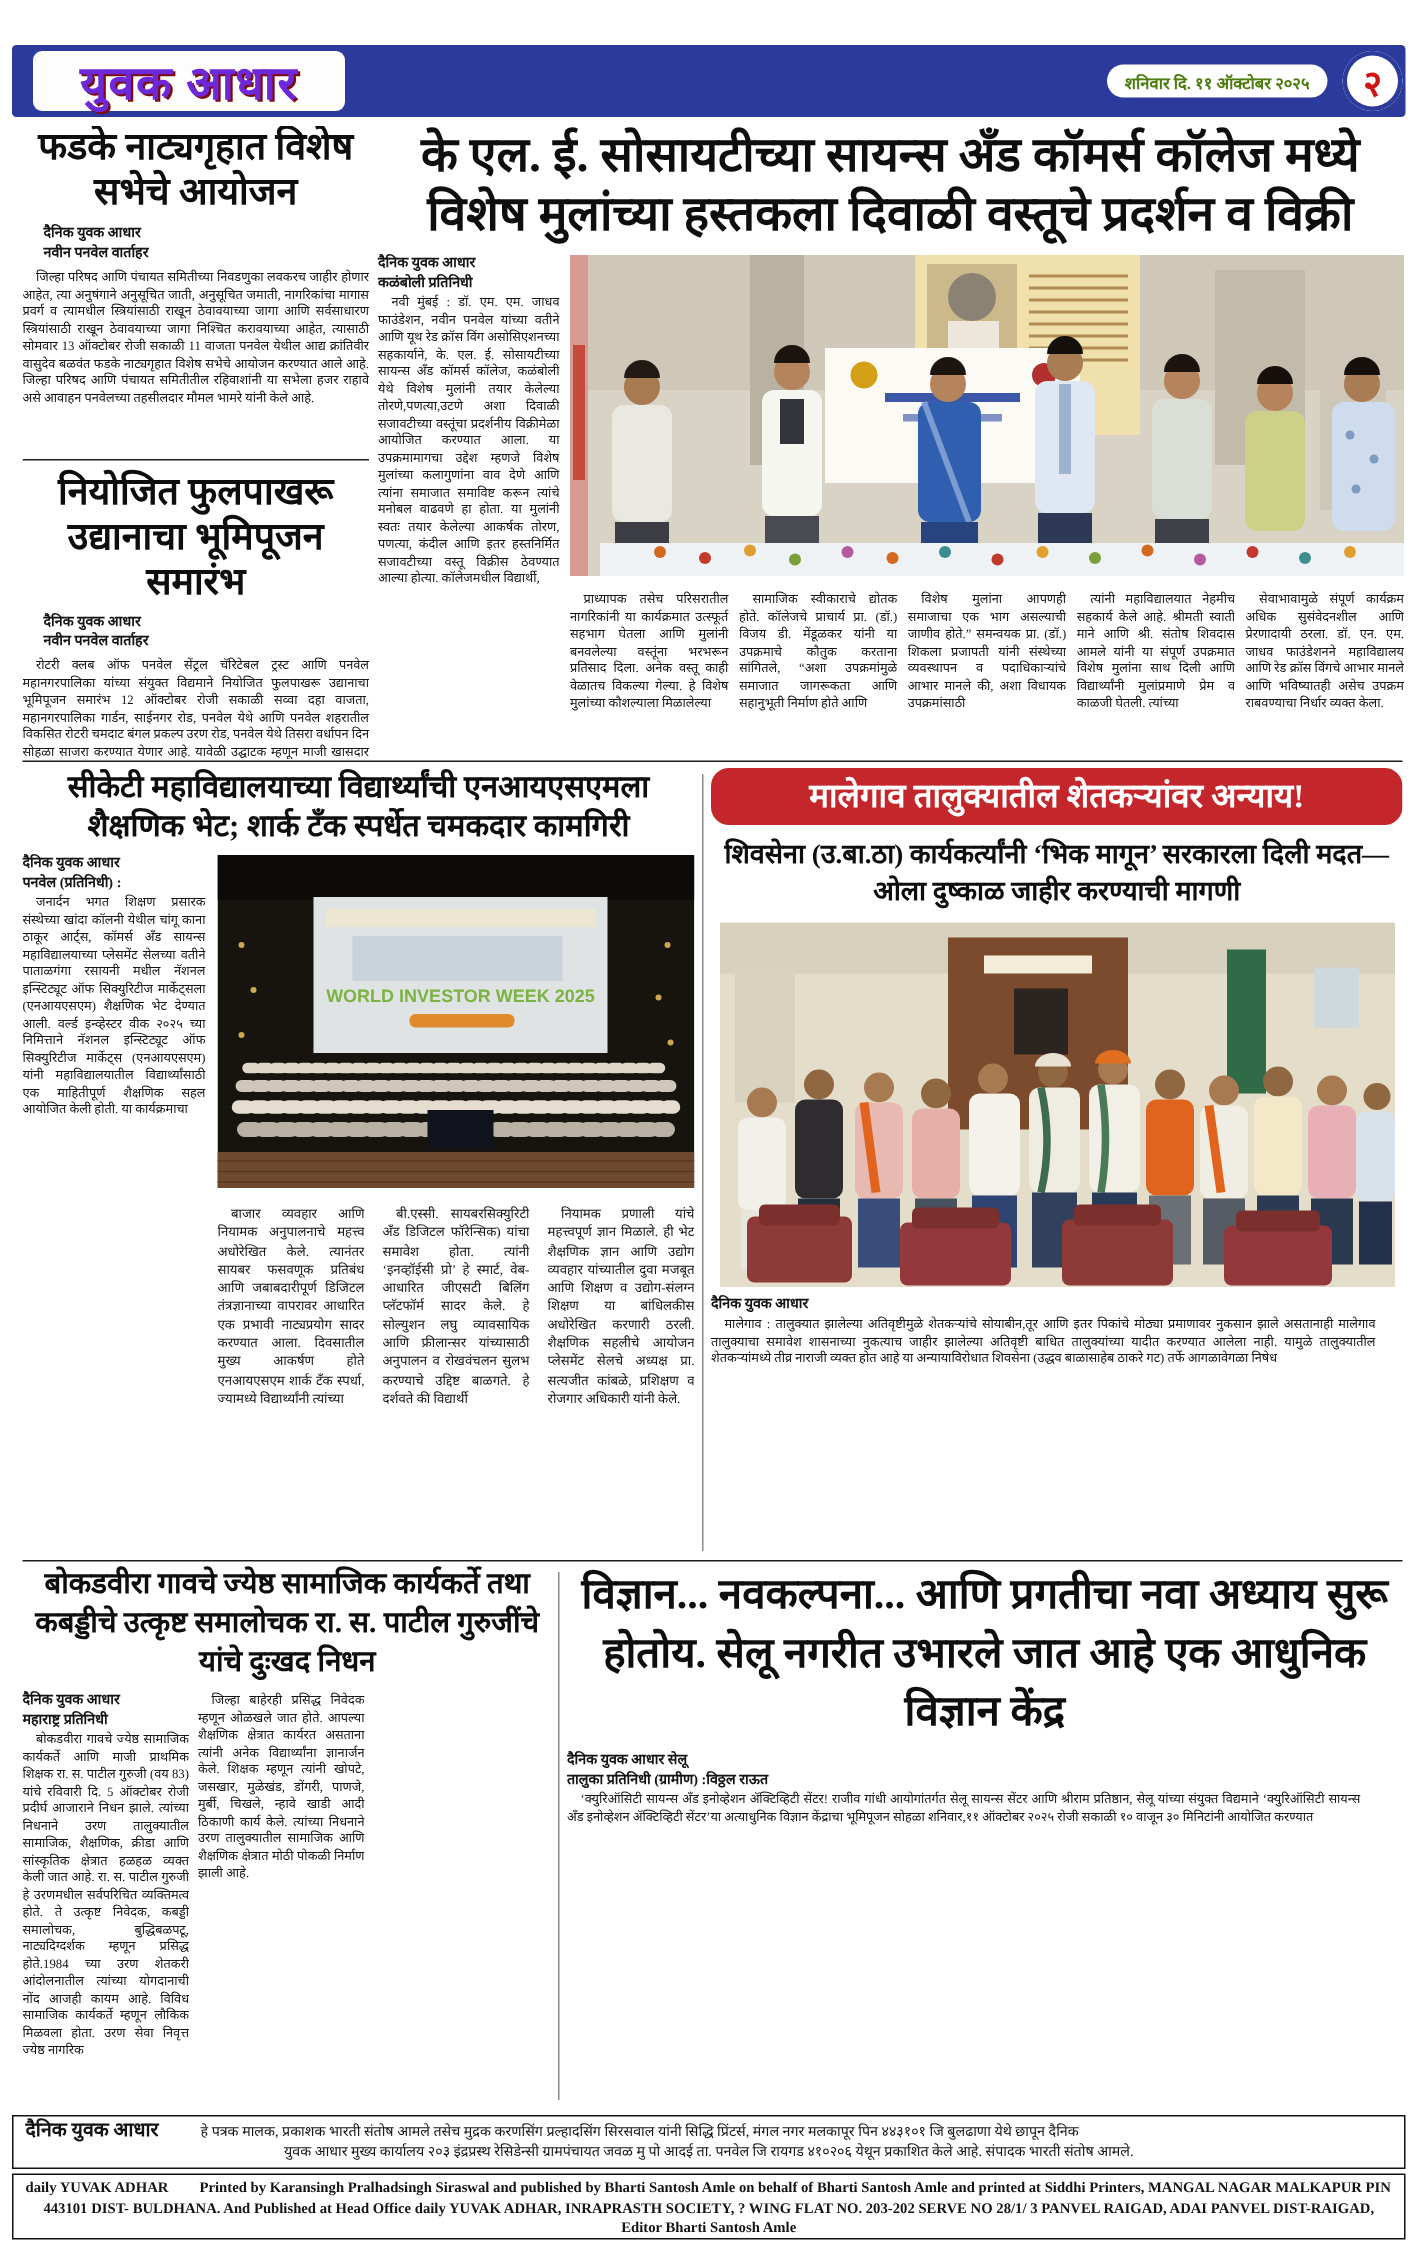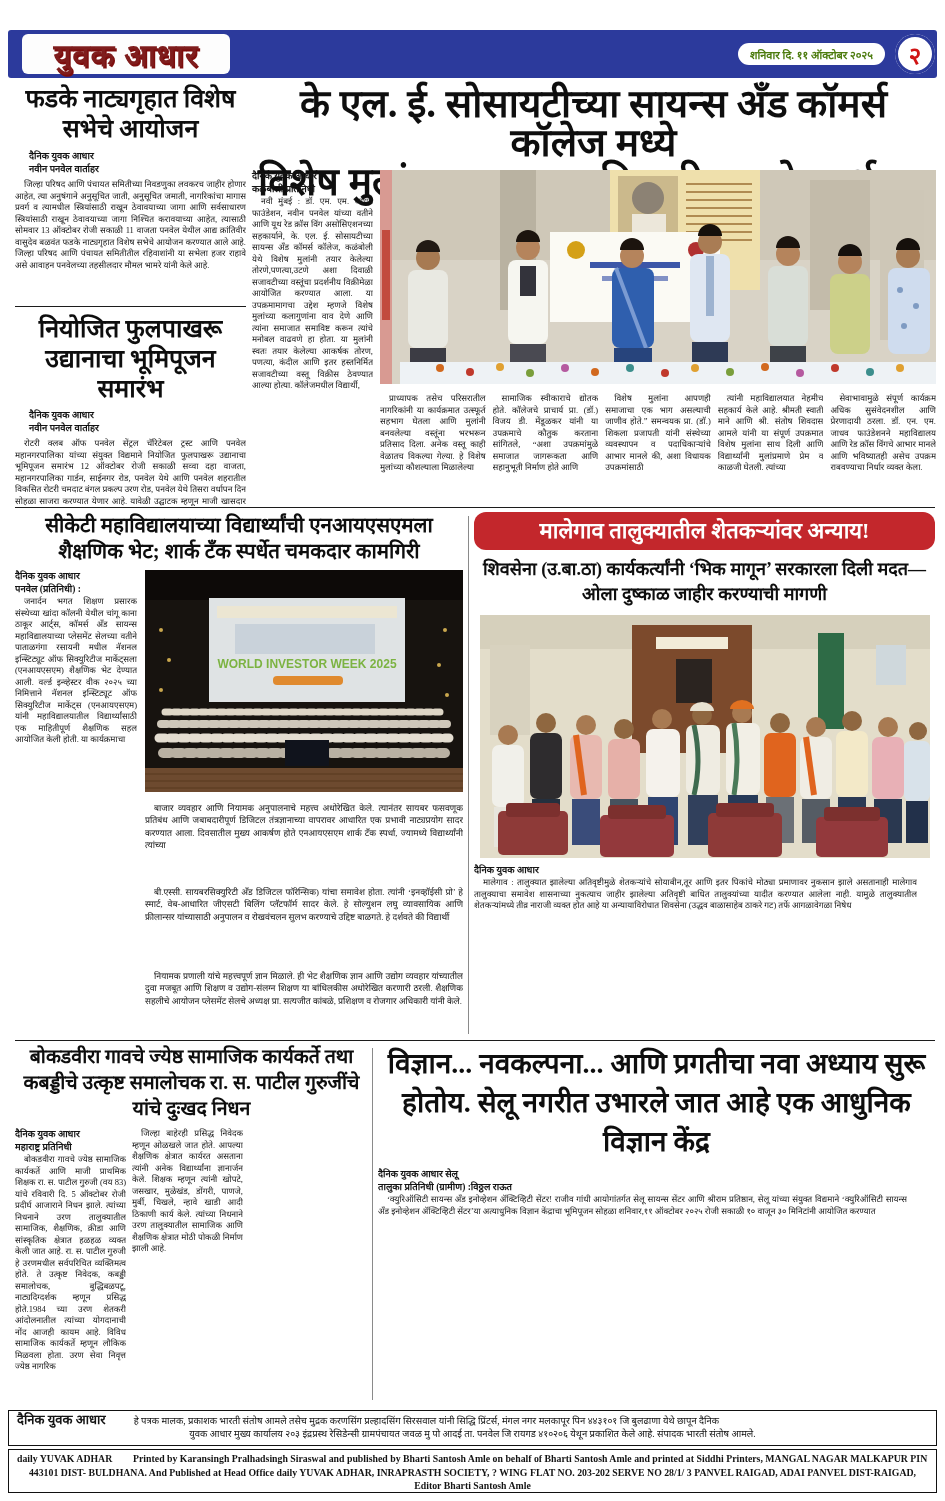--- a/index.html
+++ b/index.html
@@ -5,21 +5,21 @@
   * { margin:0; padding:0; box-sizing:border-box; }
   html,body { background:#ffffff; }
   .page { position:relative; width:945px; height:1501px; background:#fff;
           font-family:"Liberation Serif","DejaVu Serif",serif; color:#141414; overflow:hidden; }
 
   
   .banner { position:absolute; left:8px; top:30px; width:929px; height:48px;
             background:#2c3a9c; border-radius:3px; }
   .mast-box { position:absolute; left:14px; top:4px; width:208px; height:40px;
               background:#fdfdfd; border-radius:6px; display:flex; align-items:center; justify-content:center; }
-  .mast-title { font-size:31px; font-weight:bold; color:#7f1d1d; letter-spacing:1px;
+  .mast-title { font-size:31px; font-weight:bold; color:#6d28d9; letter-spacing:1px;
                 text-shadow:1.5px 1.5px 0 #7d0d0d; }
   .date-pill { position:absolute; right:52px; top:13px; height:22px; padding:0 12px;
                background:#ffffff; border-radius:11px; display:flex; align-items:center;
                color:#4d7c0f; font-weight:bold; font-size:11px; white-space:nowrap; }
   .pagenum-circle { position:absolute; right:2px; top:4px; width:40px; height:40px; background:#ffffff;
                     border-radius:50%; display:flex; align-items:center; justify-content:center;
                     color:#d01414; font-size:24px; font-weight:bold; box-shadow:0 0 0 3px #2c3a9c inset; }
 
   
   .head { font-weight:bold; color:#0e0e0e; text-align:center; }
@@ -29,36 +29,36 @@
   .vrule { position:absolute; border-left:1px solid #8a8a8a; }
 
   
   .leftcol { position:absolute; left:15px; top:84px; width:231px; height:422px; overflow:hidden; }
   .a1-head,.a2-head { font-size:25px; line-height:30px; }
   .leftcol .byline { padding-left:14px; }
   .leftcol .bodytext { margin-top:3px; }
   .left-div { border-top:1.6px solid #1c1c1c; margin:9px 0 7px 0; }
 
   
-  .main-head { position:absolute; left:250px; top:84px; width:687px; font-size:39px; line-height:39px; }
+  .main-head { position:absolute; left:250px; top:84px; width:687px; font-size:32px; line-height:39px; }
   .main-body { position:absolute; left:252px; top:170px; width:684px; height:336px; display:flex; }
   .main-c1 { width:121px; }
   .main-right { width:556px; margin-left:7px; }
   .photoA { width:556px; height:214px; }
   .main-cols { display:flex; gap:7px; margin-top:5px; height:116px; }
   .main-cols .bodytext { flex:1; }
 
   
   .ckt { position:absolute; left:15px; top:512px; width:448px; height:526px; overflow:hidden; }
   .ckt-head { font-size:20.5px; line-height:26px; margin-bottom:6px; }
   .ckt-row { display:flex; }
   .ckt-c0 { width:122px; }
   .ckt-rt { width:318px; margin-left:8px; }
   .photoB { width:318px; height:222px; }
-  .ckt-cols { display:flex; gap:12px; margin-top:6px; height:240px;flex-direction:column; }
+  .ckt-cols { display:flex; gap:12px; margin-top:6px; height:240px; }
   .ckt-cols .bodytext { flex:1; font-size:8.8px; line-height:12.3px; }
 
   
   .mal { position:absolute; left:474px; top:512px; width:461px; height:526px; overflow:hidden; }
   .mal-banner { height:38px; background:#c3272c; border-radius:12px; color:#ffffff;
                 font-weight:bold; font-size:22px; line-height:38px; text-align:center; }
   .mal-sub { font-size:18px; line-height:25px; margin-top:7px; }
   .photoC { display:block; margin:8px auto 6px auto; width:450px; height:243px; }
   .mal-cols { display:flex; gap:9px; height:168px; }
   .mal-cols .bodytext { flex:1; }

